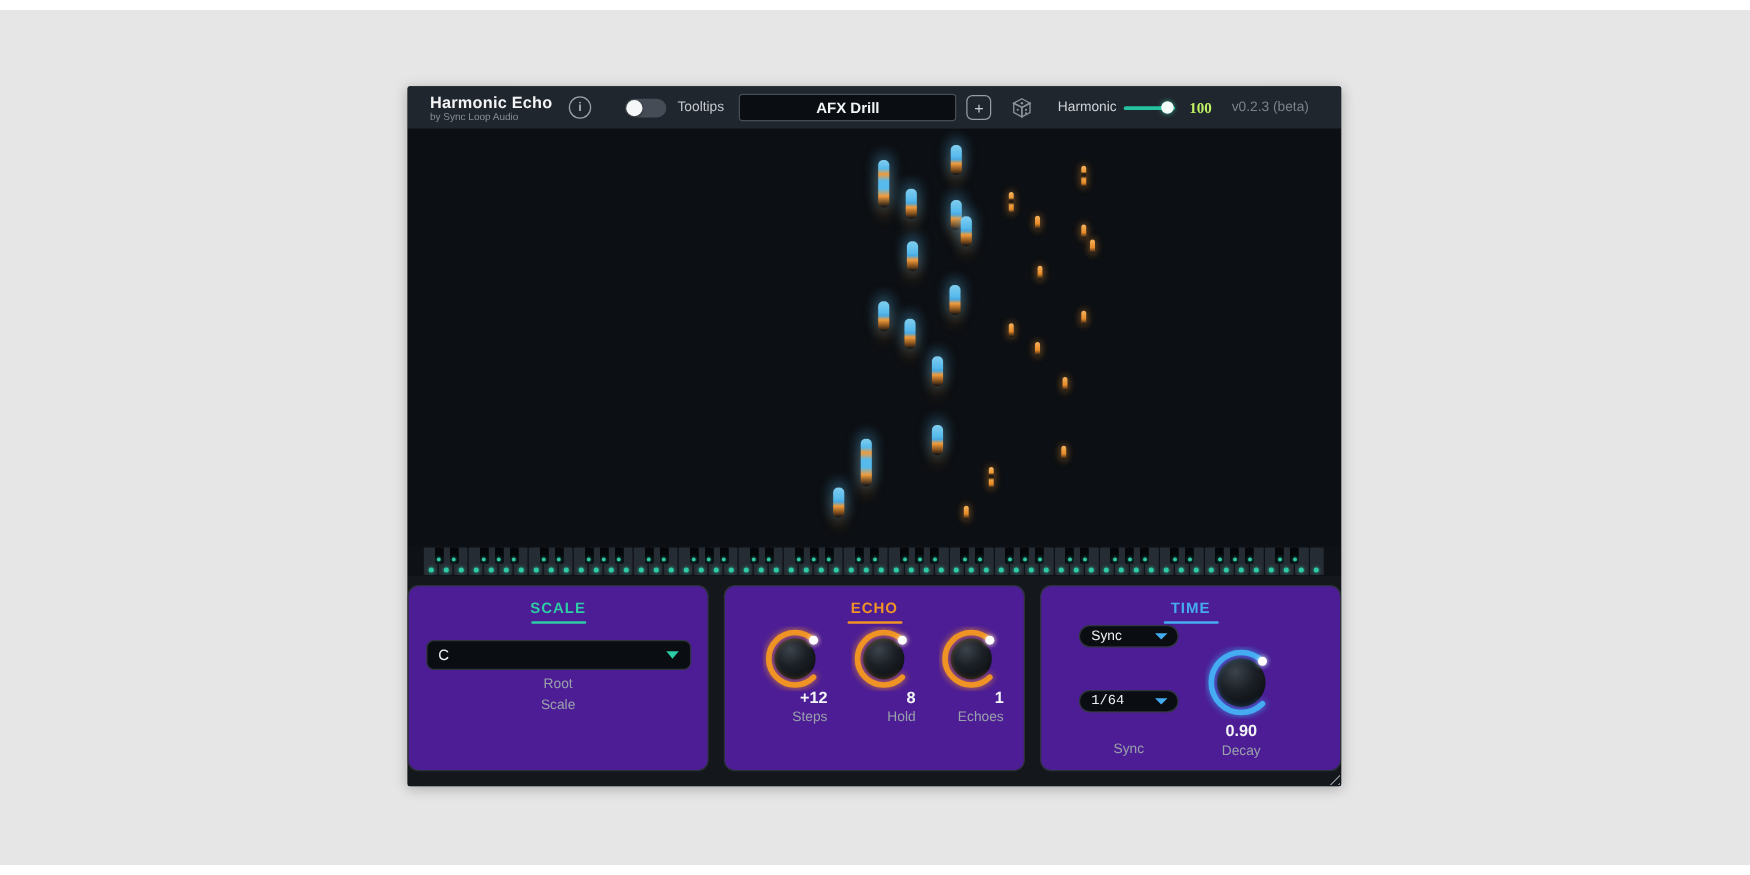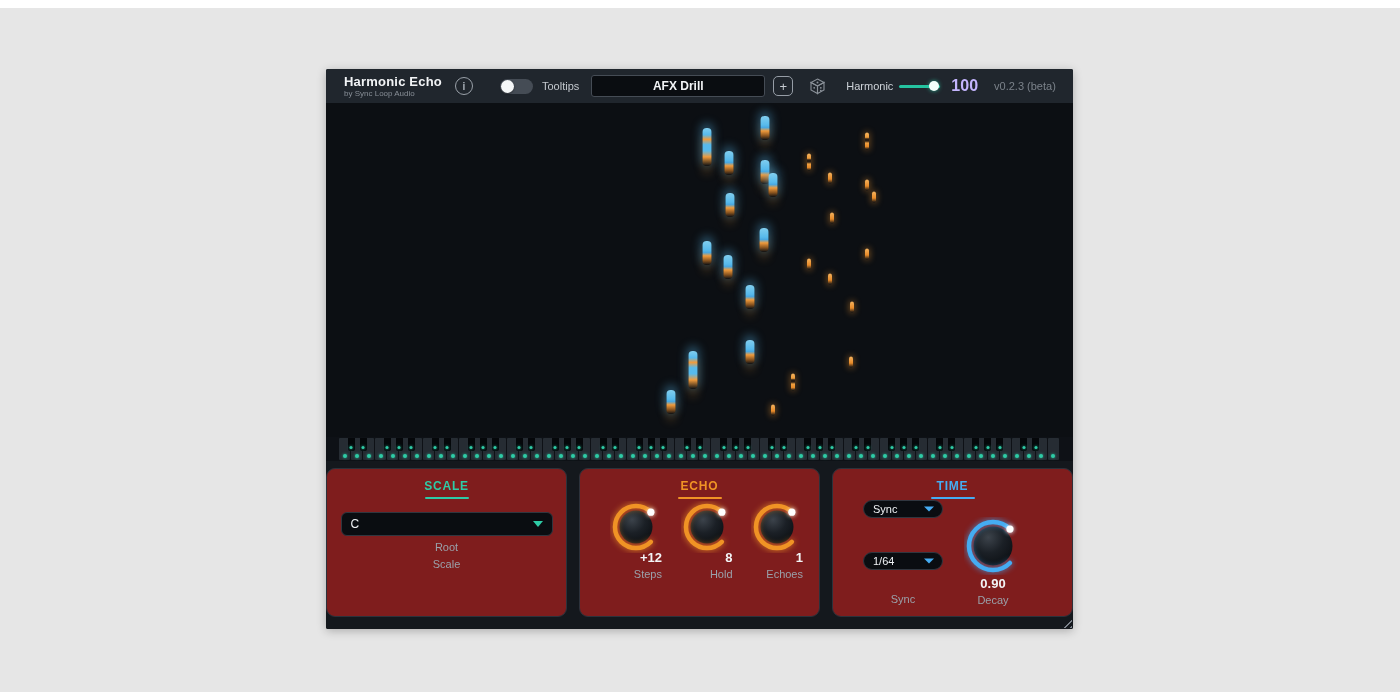--- a/index.html
+++ b/index.html
@@ -46,21 +46,21 @@
     color:#c7ccd2; font-size:13px; display:flex; align-items:center; justify-content:center;
   }
   .dice { margin-left:15px; width:19px; height:19px; display:flex; }
   .vel-label { margin-left:19px; color:#ced3d9; font-size:11px; }
   .vel-slider { margin-left:6px; width:41px; height:12px; position:relative; display:flex; align-items:center; }
   .vel-track { width:100%; height:3px; border-radius:2px; background:#25c3a0; }
   .vel-knob {
     position:absolute; right:1px; top:1px; width:10px; height:10px; border-radius:50%;
     background:#f4fffb; box-shadow:0 0 4px rgba(46,203,166,.8);
   }
-  .vel-value { margin-left:11px; color:#c4b5fd; font-size:16px; font-weight:bold; }
+  .vel-value { margin-left:11px; color:#bef264; font-size:12px; font-weight:bold;font-family:Liberation Serif, serif; }
   .version { margin-left:16px; color:#7b828a; font-size:11px; }
   
   .viz { position:relative; height:334px; background:#0c0f13; }
   .p { position:absolute; transform:translate(-50%,-50%); }
   .note {
     width:9px; height:24px; border-radius:4px;
     background:linear-gradient(to bottom, rgba(135,216,250,.95) 0%, #57baec 38%, #4aa8e0 48%, #f09b3c 62%, rgba(240,140,40,.55) 82%, rgba(240,130,30,0) 100%);
     box-shadow:0 -3px 10px 2px rgba(90,190,245,.38), 0 7px 10px 0 rgba(240,150,50,.22);
   }
   .tall {
@@ -95,21 +95,21 @@
     border-radius:0 0 2px 2px; z-index:2;
   }
   .bdot {
     position:absolute; bottom:2px; left:50%; transform:translateX(-50%);
     width:3px; height:3px; border-radius:50%; background:#2ecba6;
     box-shadow:0 0 3px rgba(46,203,166,.9);
   }
   
   .bottom { height:168px; background:#14181d; display:flex; justify-content:center; gap:12px; padding-top:7px; }
   .panel {
-    width:276px; height:149px; background:#7f1d1d; border:1px solid #2c323b;
+    width:276px; height:149px; background:#4c1d95; border:1px solid #2c323b;
     border-radius:9px; position:relative;
   }
   .panel-title { text-align:center; font-size:12px; font-weight:bold; letter-spacing:.8px; margin-top:10px; }
   .panel-rule { height:2px; width:44px; margin:4px auto 0 auto; border-radius:1px; }
   .teal-c { color:#2ecba6; } .teal-b { background:#2ecba6; }
   .orange-c { color:#f09325; } .orange-b { background:#f09325; }
   .blue-c { color:#45acf2; } .blue-b { background:#45acf2; }
   
   .dd {
     background:#0a0d11; border:1px solid #30363f; display:flex; align-items:center;
@@ -130,21 +130,21 @@
   
   .knob-row { display:flex; justify-content:space-between; padding:0 16px 0 18px; margin-top:2px; }
   .knob-col { width:64px; display:flex; flex-direction:column; align-items:flex-end; }
   .knob-val { color:#f2f4f6; font-size:13px; font-weight:bold; margin-top:-3px; }
   .knob-lab { color:#9aa1aa; font-size:11px; margin-top:3px; }
   .arc-orange { filter:drop-shadow(0 0 3px rgba(240,150,40,.85)); }
   .arc-blue { filter:drop-shadow(0 0 3px rgba(60,170,245,.85)); }
   .dot-glow { filter:drop-shadow(0 0 2px rgba(255,255,255,.9)); }
   
   .time-dd1 { position:absolute; left:30px; top:31px; }
-  .time-dd2 { position:absolute; left:30px; top:83px; }
+  .time-dd2 { position:absolute; left:30px; top:83px;font-family:Liberation Mono, monospace; }
   .time-sync-lab { position:absolute; left:30px; top:124px; width:80px; }
   .time-knob-col { position:absolute; left:125px; top:48px; width:70px; display:flex; flex-direction:column; align-items:center; }
   
   .grip {
     position:absolute; right:1px; bottom:1px; width:13px; height:13px;
     background:repeating-linear-gradient(-45deg,#7a818a 0 1.5px, transparent 1.5px 4.6px);
     clip-path:polygon(100% 10%, 100% 100%, 10% 100%);
   }
 </style>
 </head>

